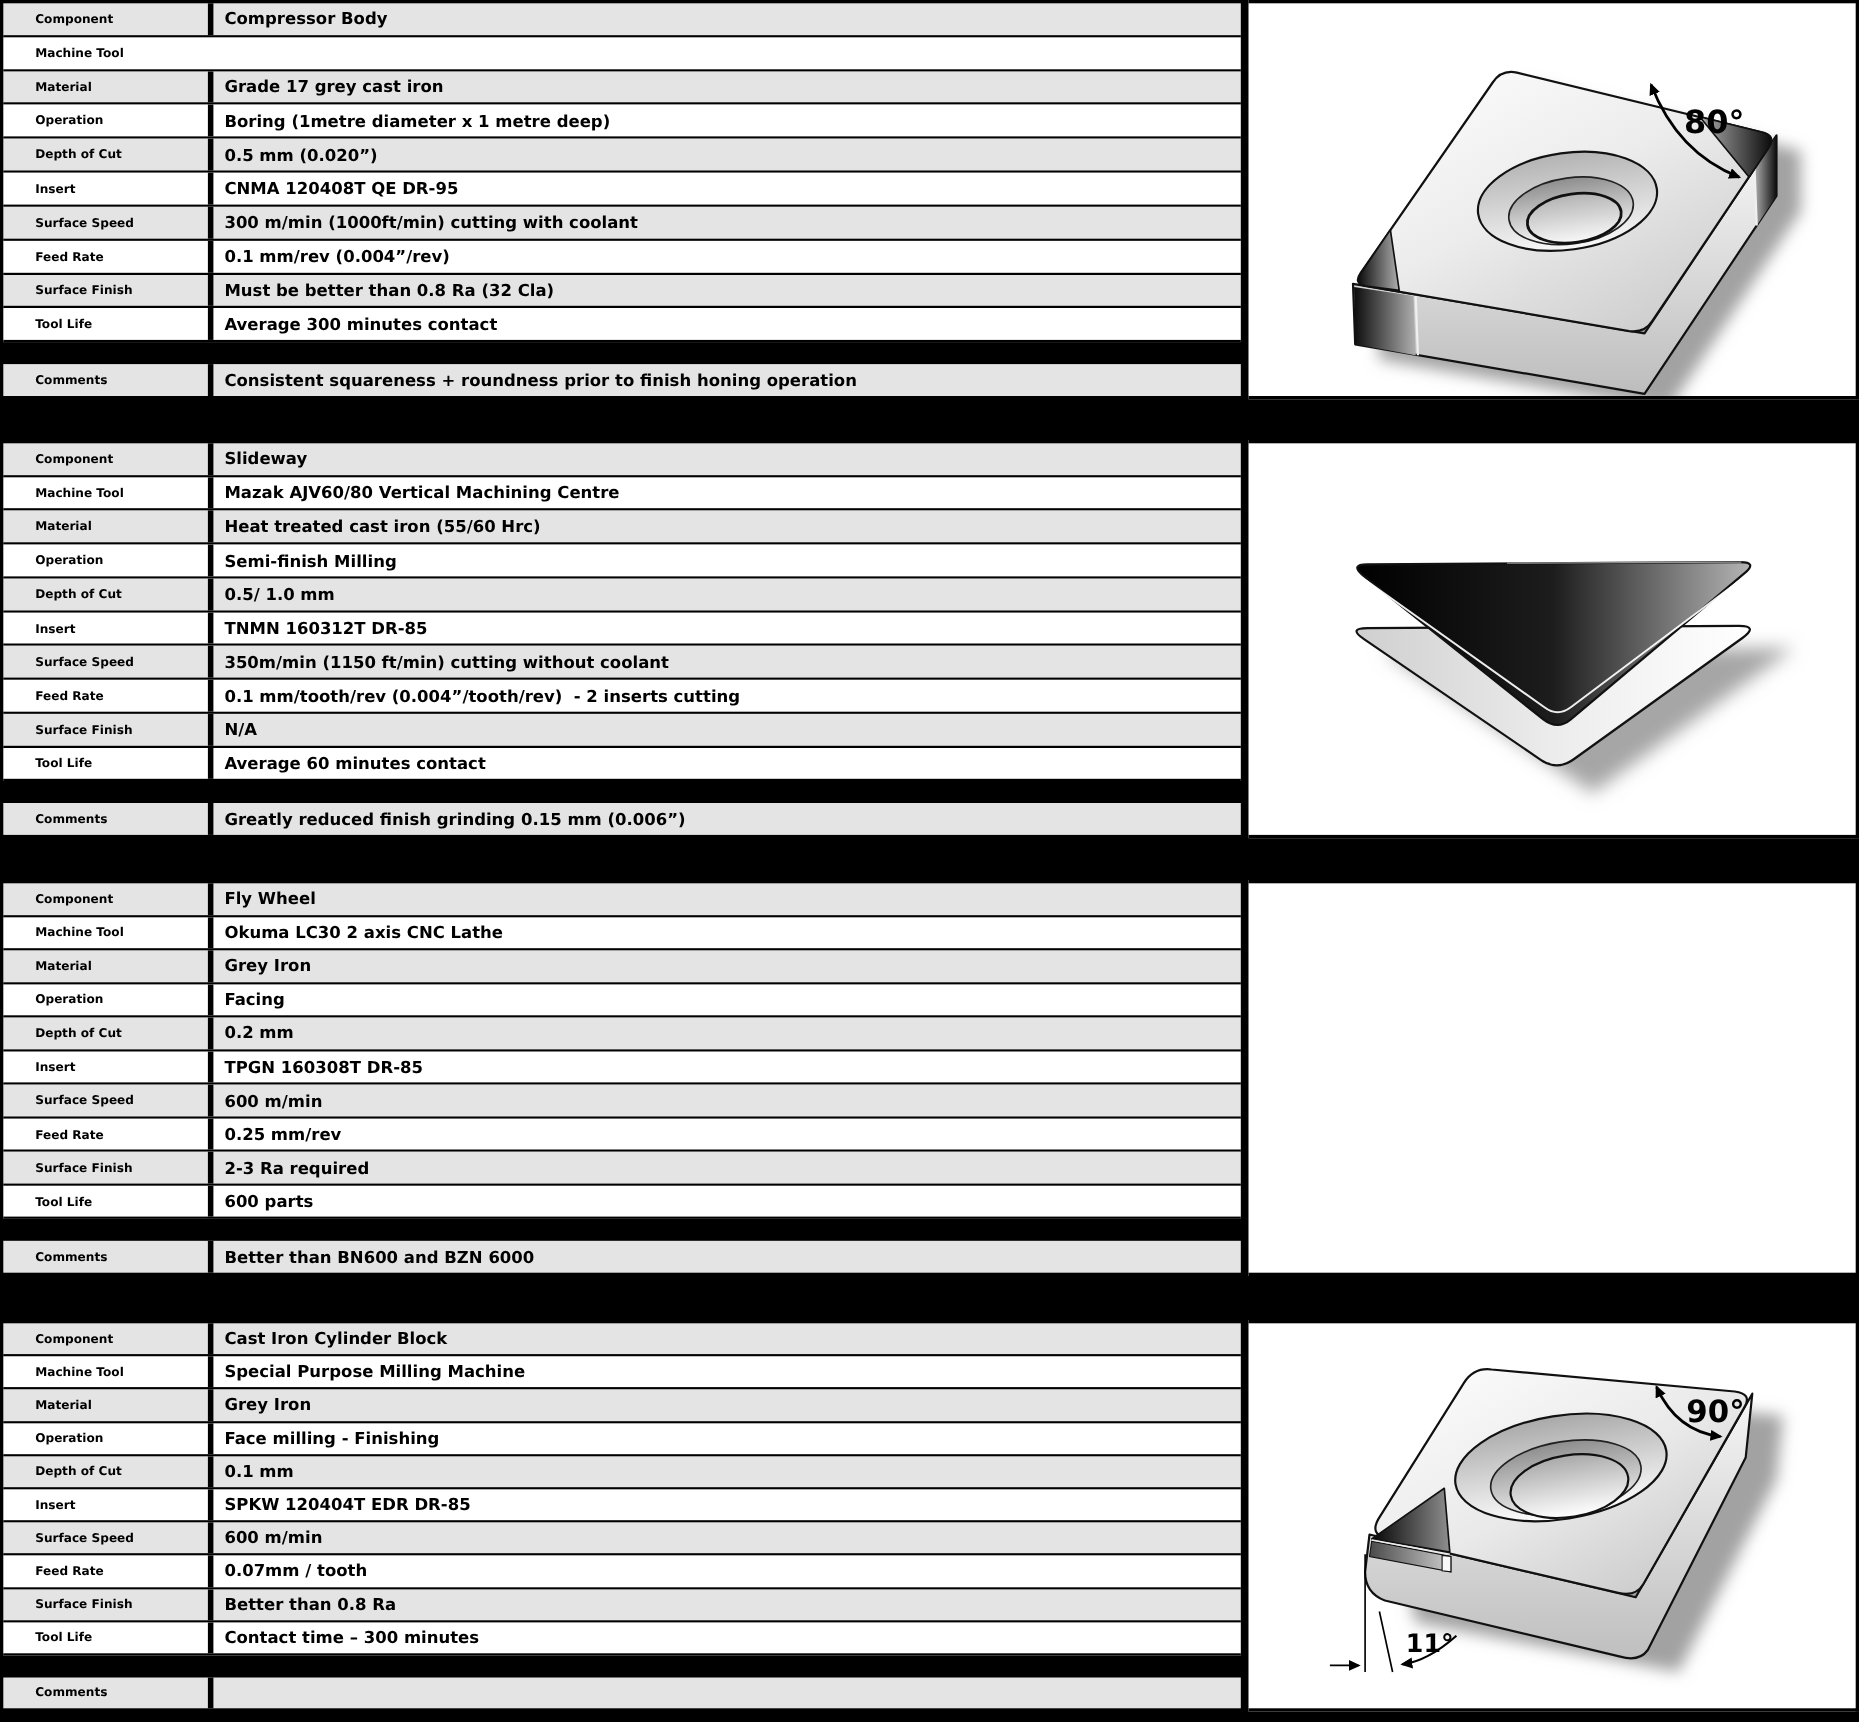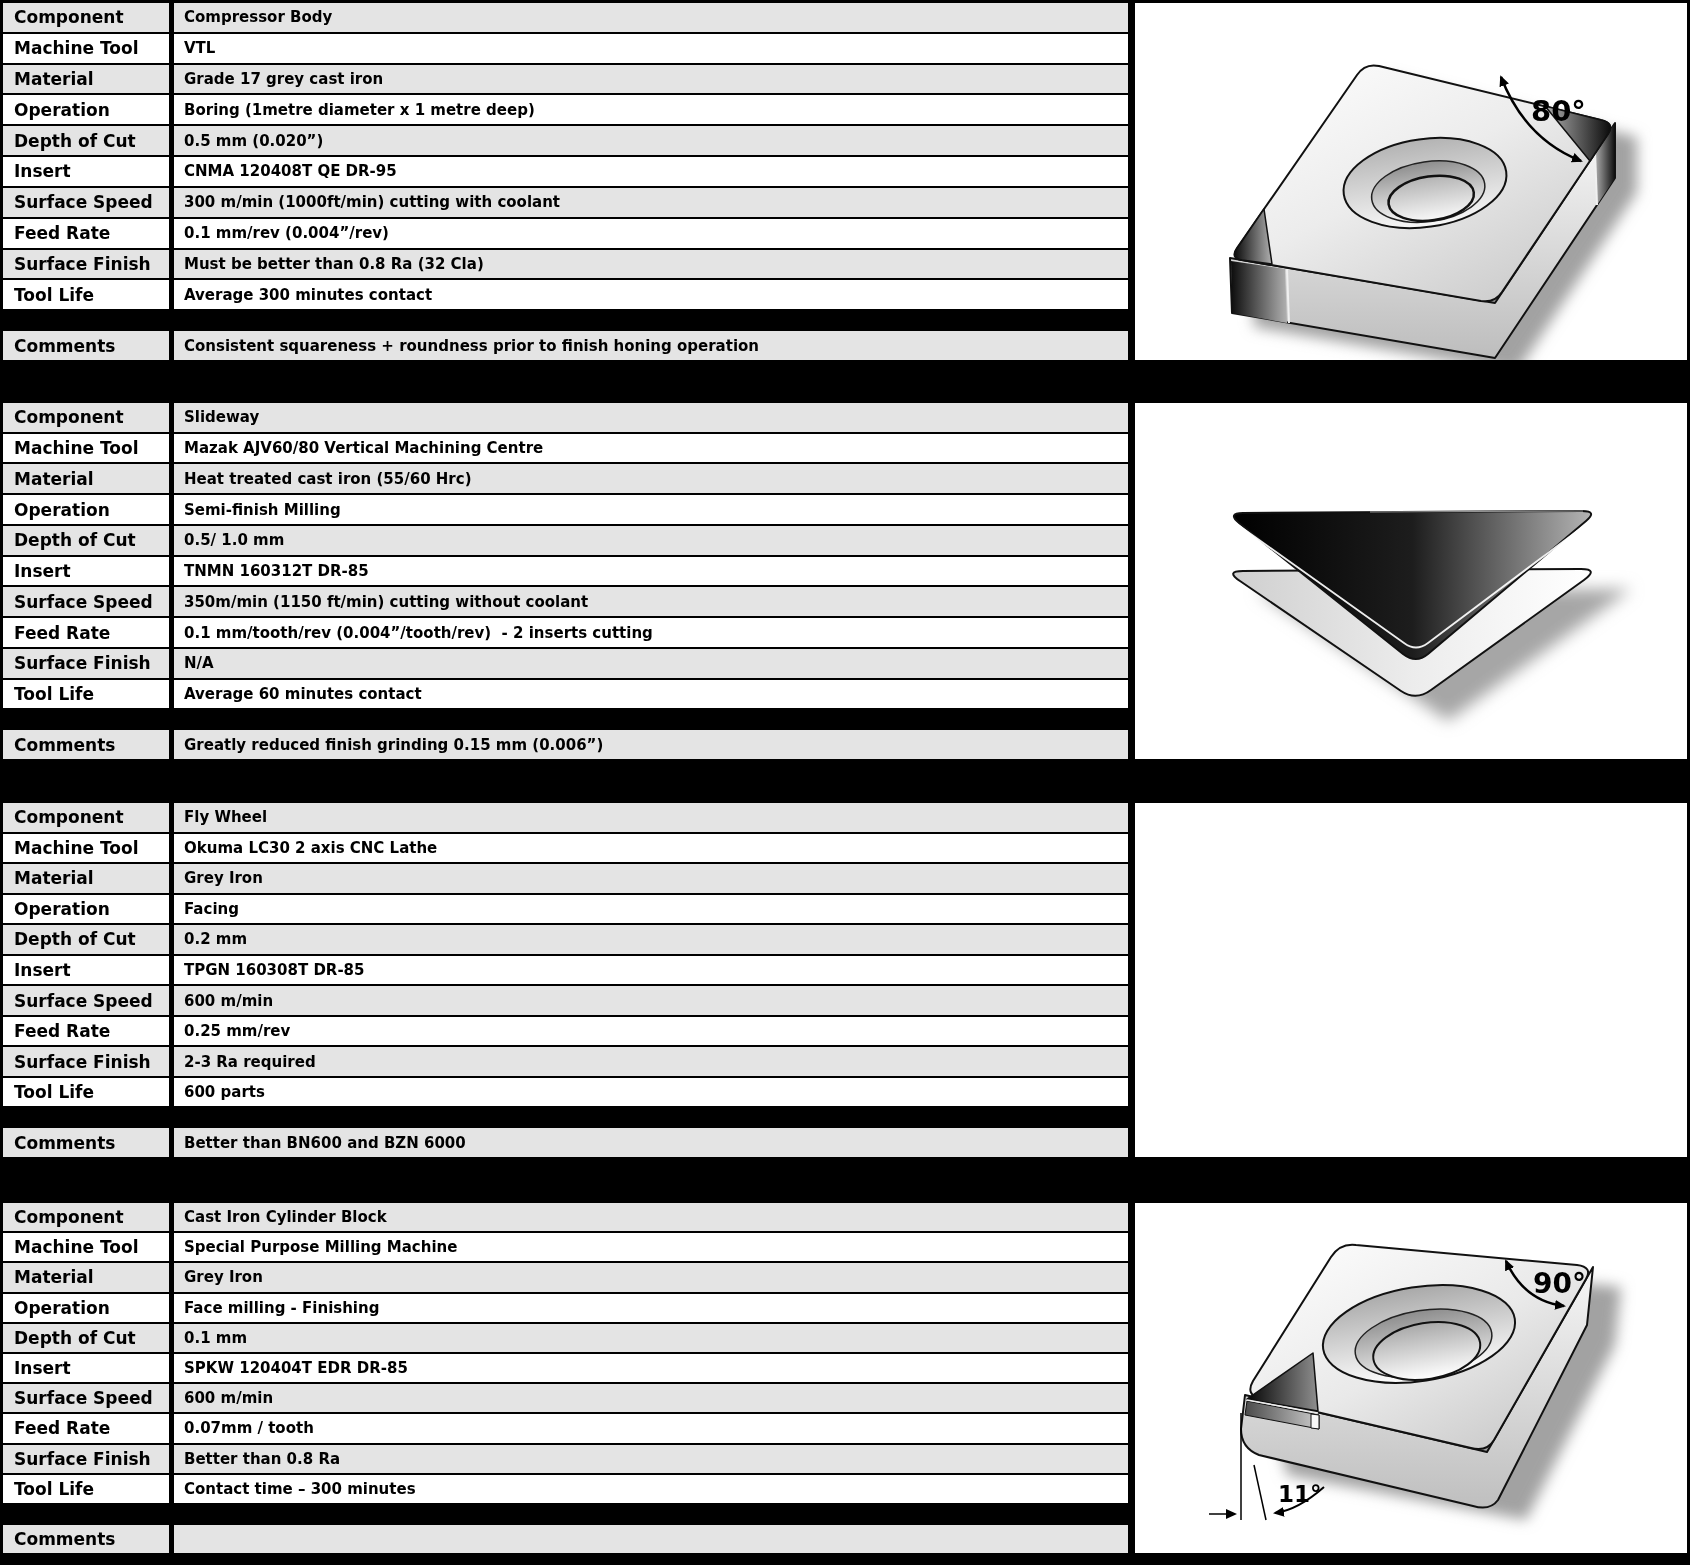--- a/index.html
+++ b/index.html
@@ -15,22 +15,22 @@
   #section-3{top:1200px;height:356px;}
   .spec-table{
     width:1131px;box-sizing:border-box;border:3px solid #000;background:#000;
     display:flex;flex-direction:column;flex:0 0 auto;
   }
   .trow{flex:1;display:flex;border-bottom:2px solid #000;min-height:0;}
   .trow:last-child{border-bottom:none;margin-top:20px;}
   .trow:nth-child(odd){background:#e4e4e4;}
   .trow:nth-child(even){background:#ffffff;}
   .tlabel{
-    width:166px;box-sizing:border-box;padding-left:11px;display:flex;align-items:center;
-    font-weight:bold;font-size:17px;white-space:nowrap;overflow:hidden;
+    width:186px;box-sizing:border-box;padding-left:29px;display:flex;align-items:center;
+    font-weight:bold;font-size:11px;white-space:nowrap;overflow:hidden;
   }
   .tvalue{
     flex:1;border-left:5px solid #000;padding-left:10px;display:flex;align-items:center;
     font-weight:bold;font-size:15px;white-space:pre;overflow:hidden;
   }
   .trow:nth-child(6) .tvalue{}
   .col-gap{width:4px;background:#000;flex:0 0 auto;}
   .panel{
     flex:1;background:#ffffff;box-sizing:border-box;border:3px solid #000;border-left:none;
     position:relative;overflow:hidden;
@@ -42,21 +42,20 @@
 <body>
 
 <div class="section" id="section-0">
   <div class="spec-table rows">
       <div class="trow">
         <div class="tlabel">Component</div>
         <div class="tvalue">Compressor Body</div>
       </div>
       <div class="trow">
         <div class="tlabel">Machine Tool</div>
-        <div class="tvalue">VTL</div>
       </div>
       <div class="trow">
         <div class="tlabel">Material</div>
         <div class="tvalue">Grade 17 grey cast iron</div>
       </div>
       <div class="trow">
         <div class="tlabel">Operation</div>
         <div class="tvalue">Boring (1metre diameter x 1 metre deep)</div>
       </div>
       <div class="trow">

